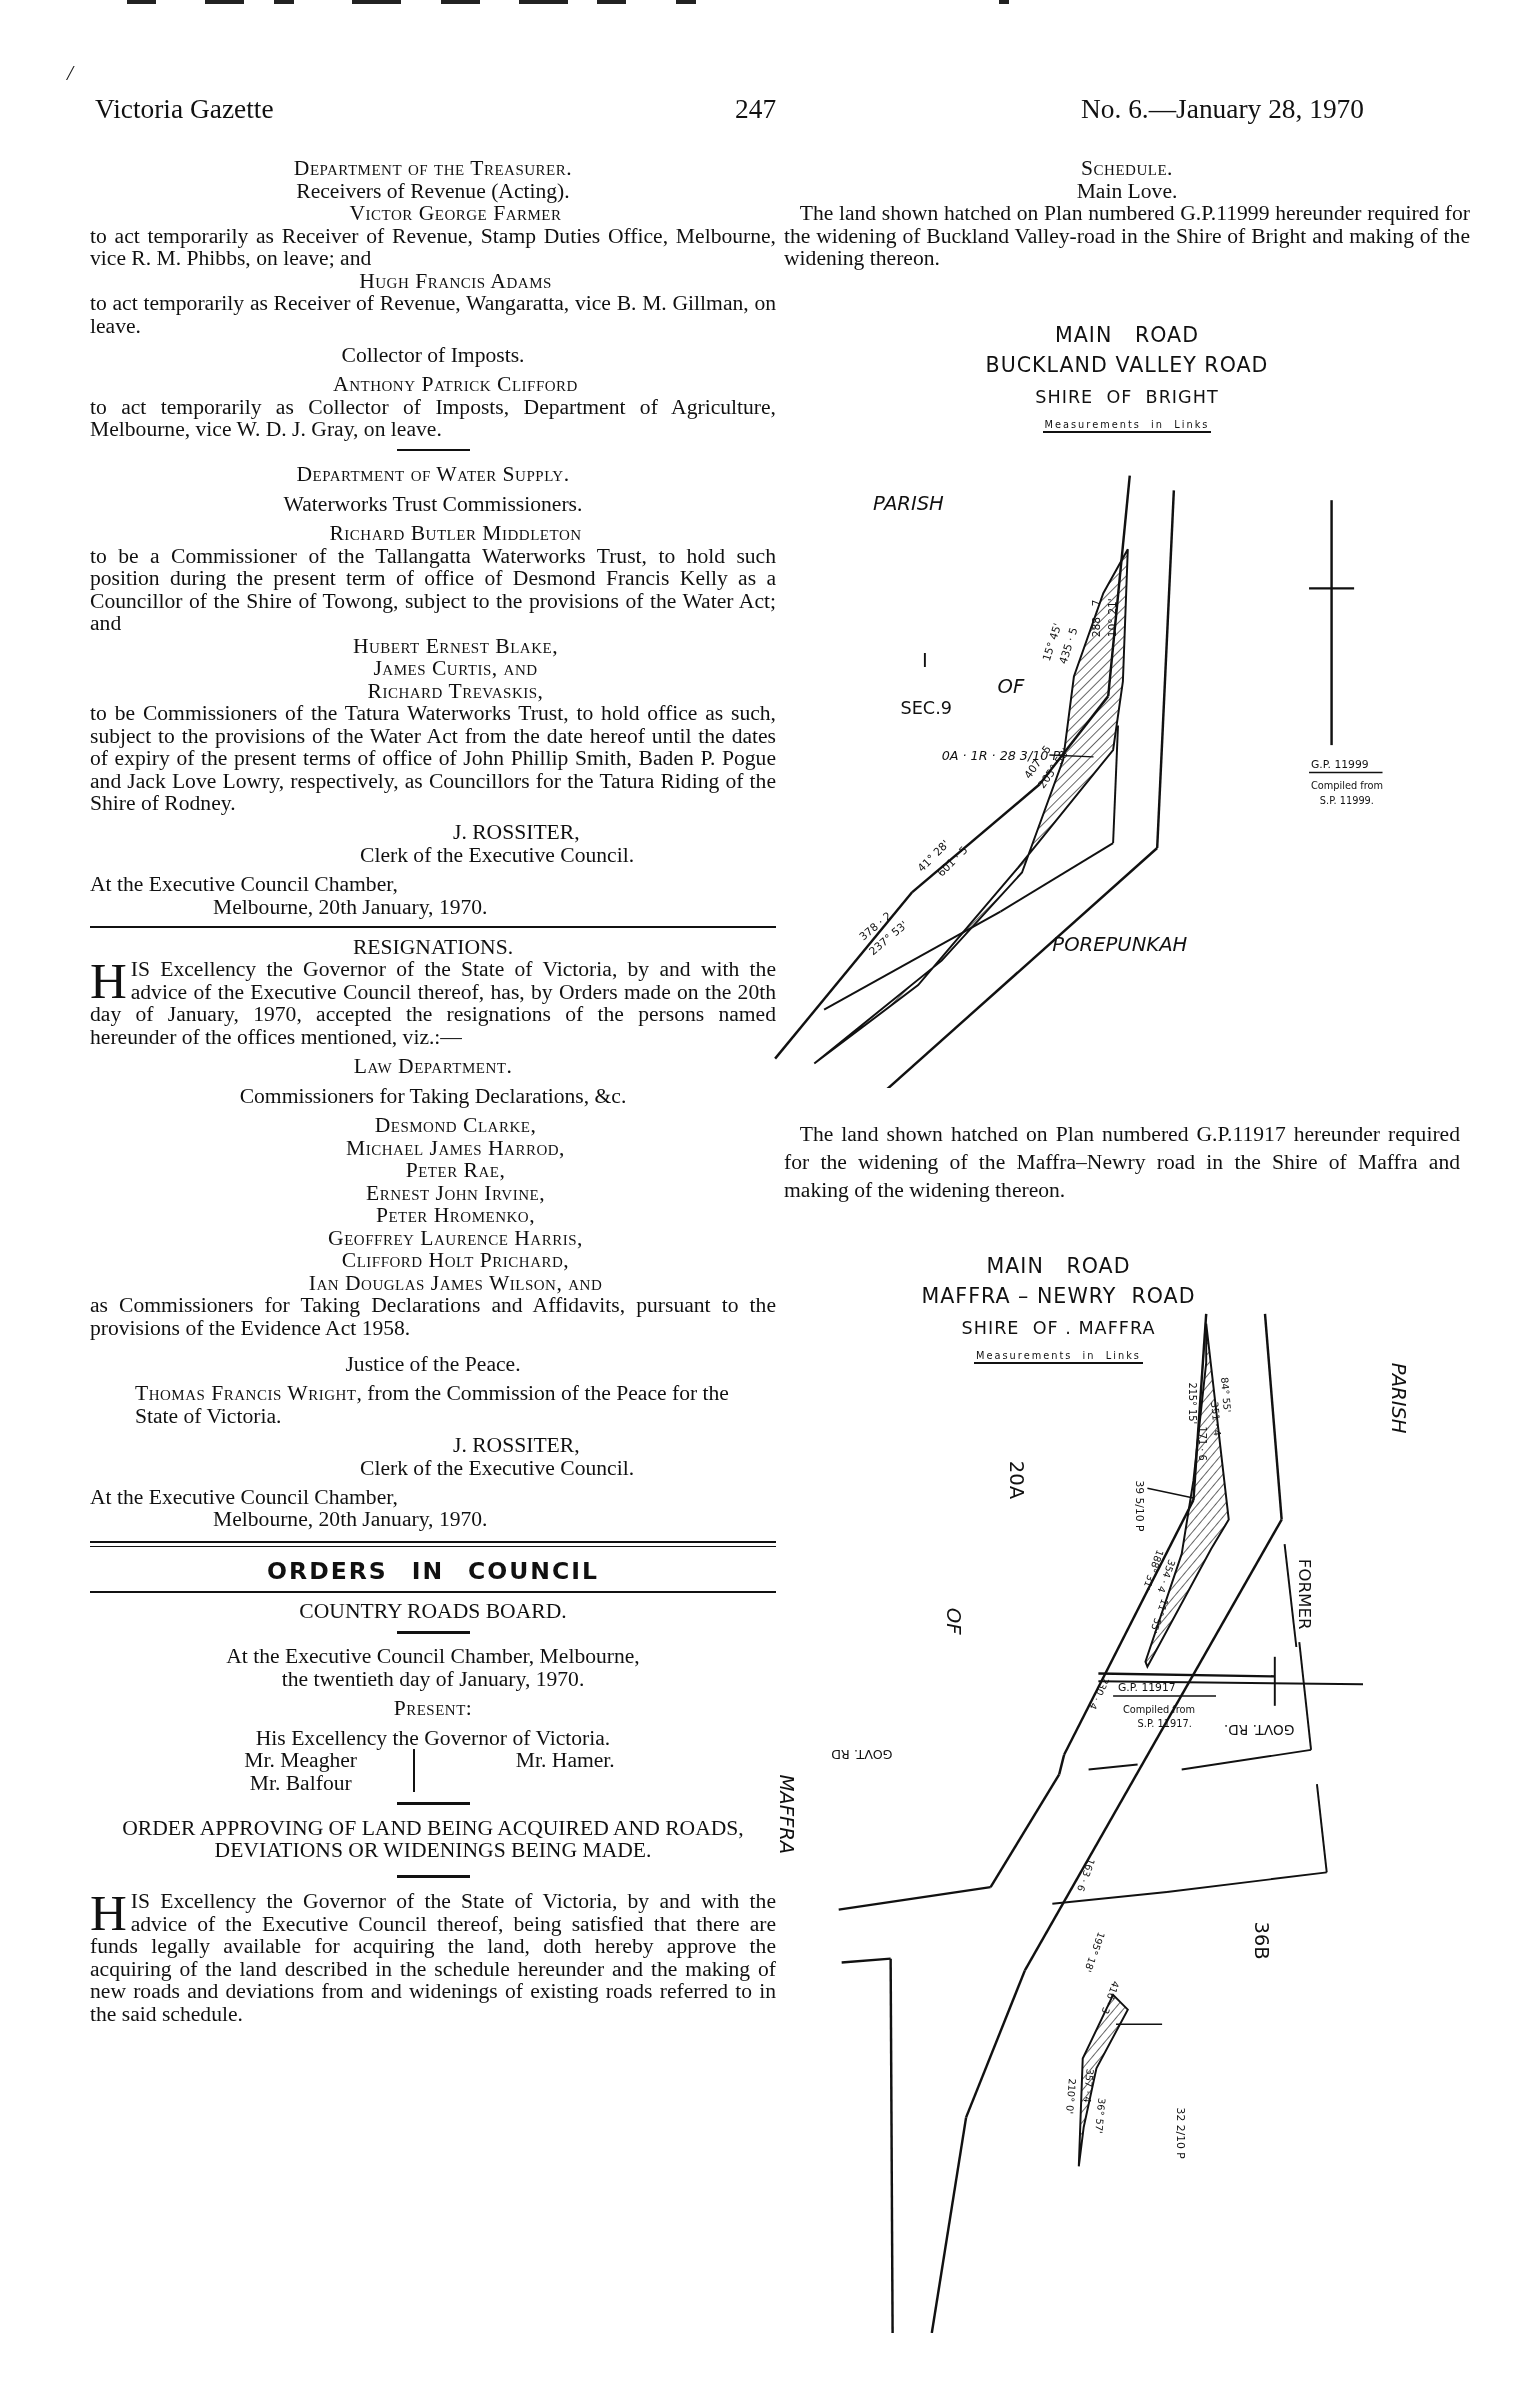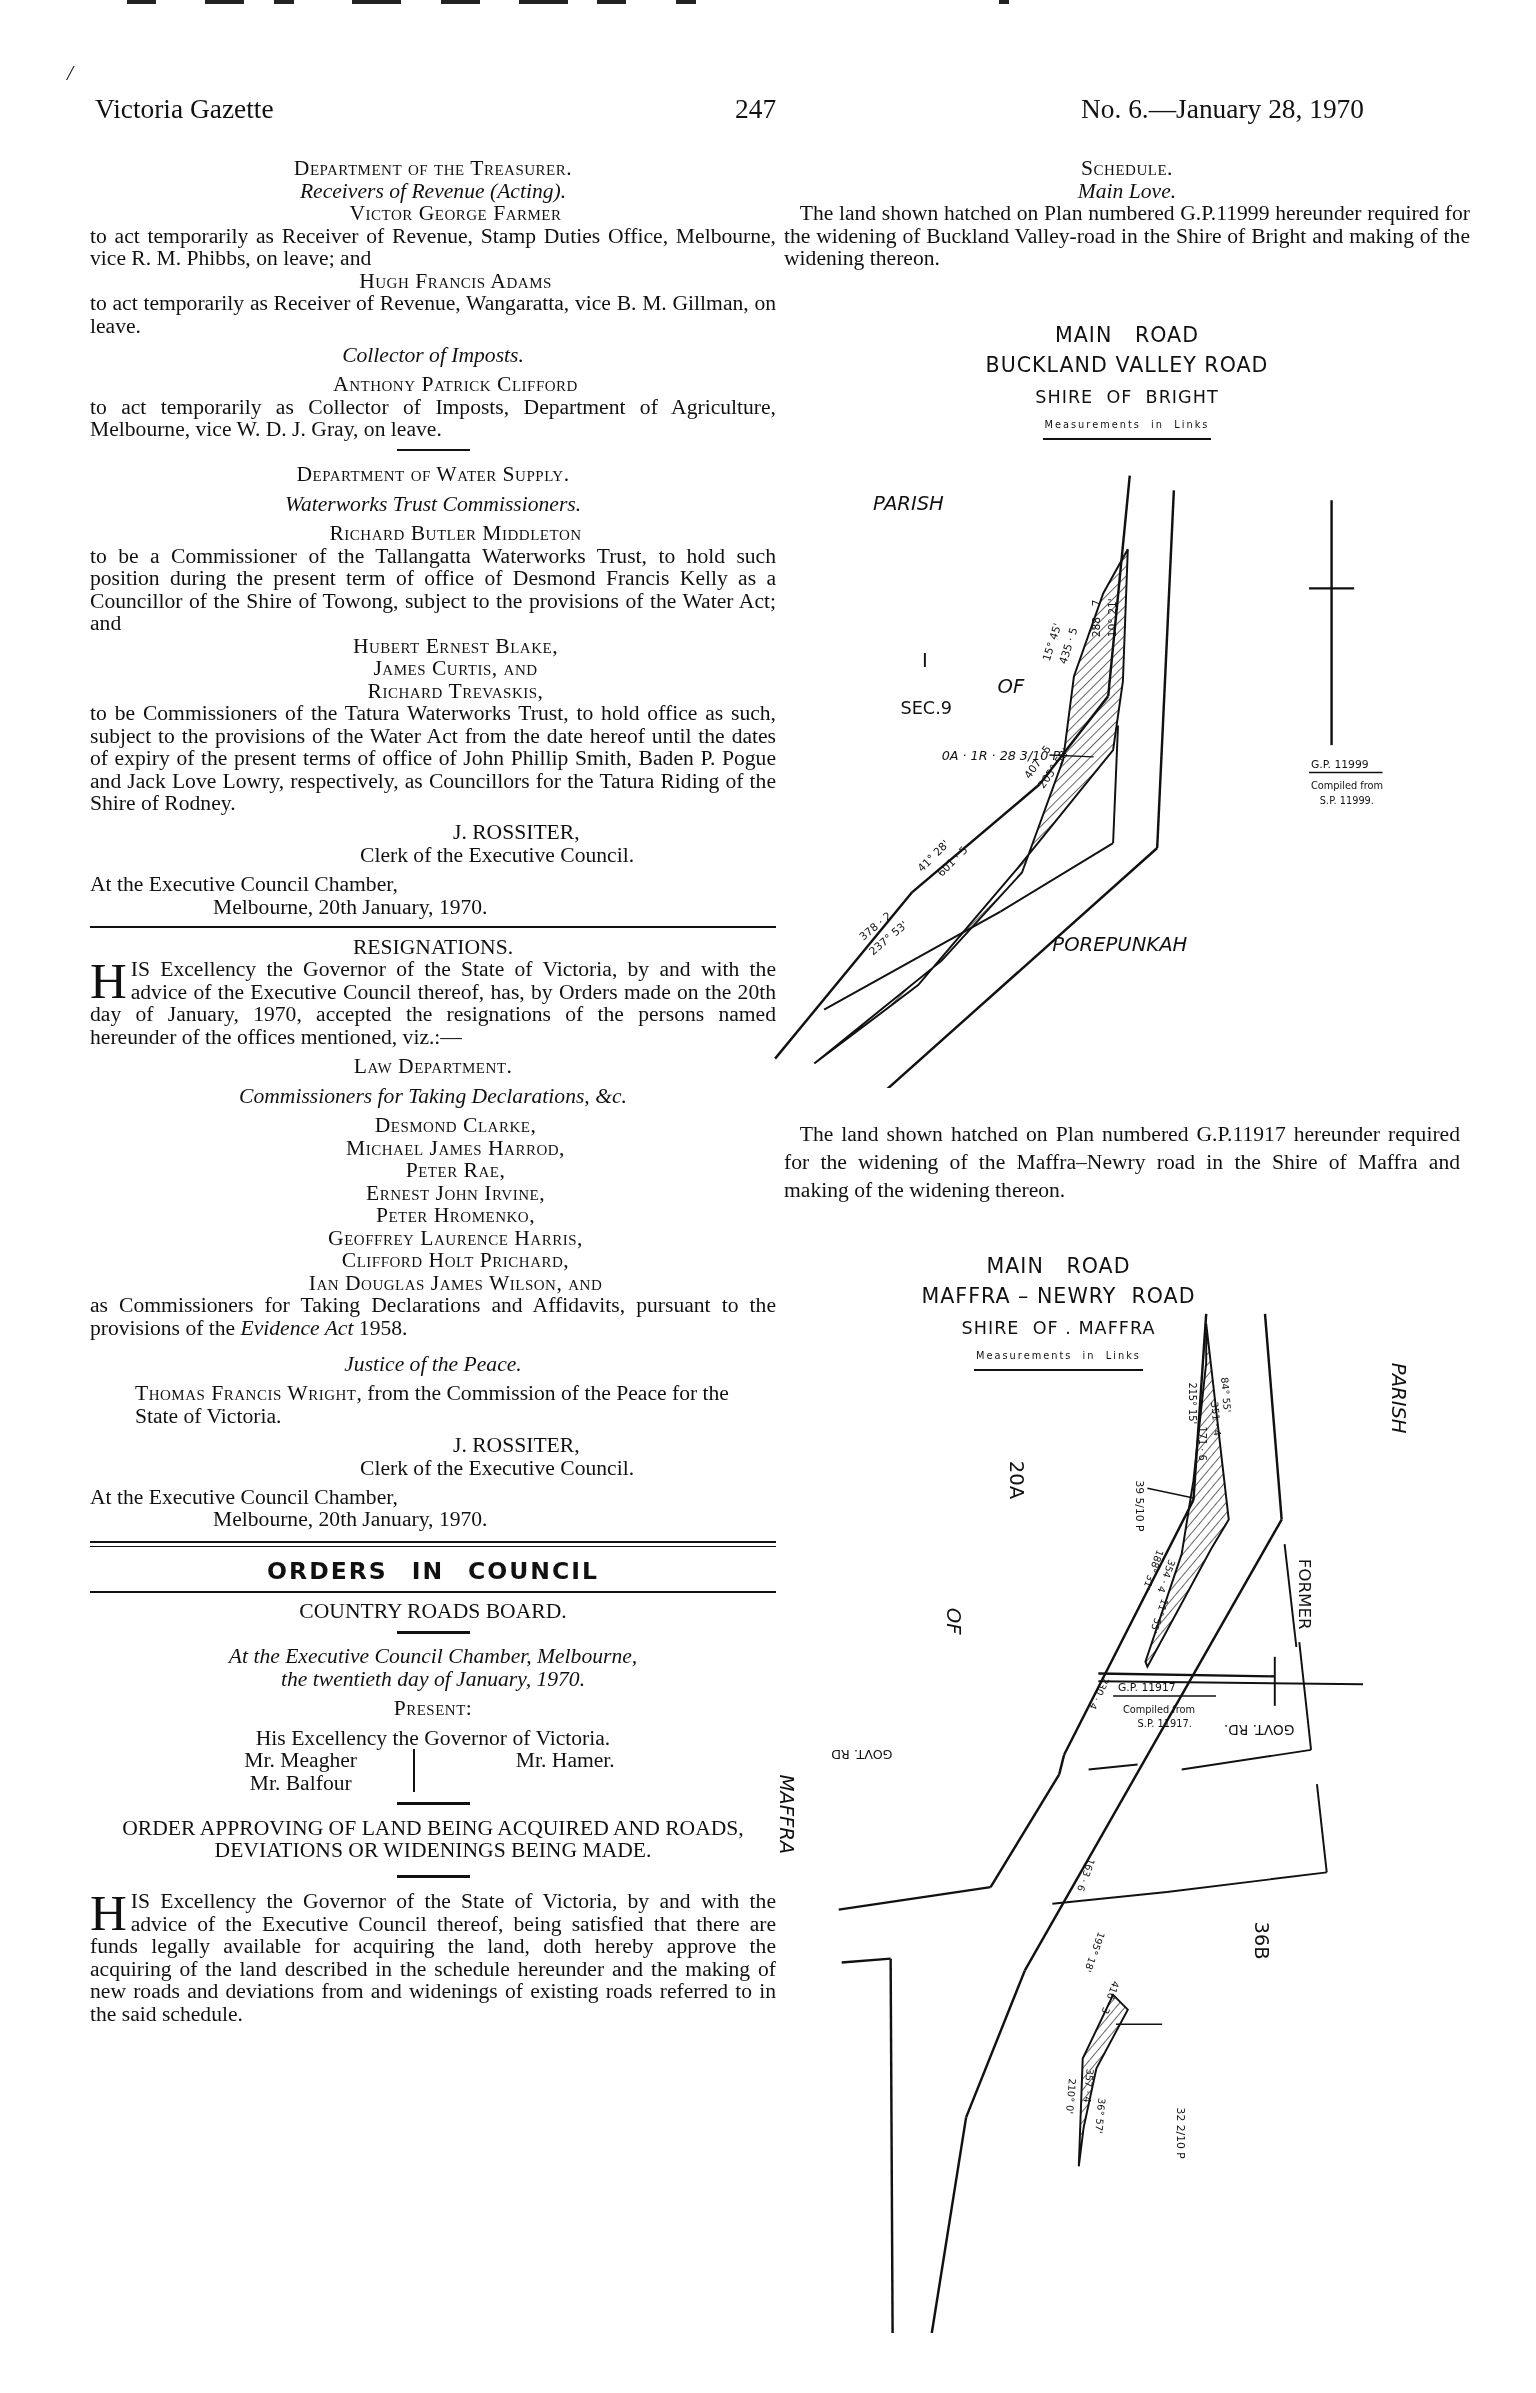--- a/index.html
+++ b/index.html
@@ -10,39 +10,39 @@
   .tick { position:absolute; left:67px; top:61px; font-size:21.6px; font-style:italic; }
   .hdr { position:absolute; top:94px; font-size:27.4px; }
   .hdr-left { left:95px; }
   .hdr-center { left:735px; }
   .hdr-right { left:1081px; }
   .col { position:absolute; width:686px; font-size:21.6px; line-height:22.5px; }
   .col-left { left:90px; top:157px; }
   .col-right { left:784px; top:157px; }
   .c { text-align:center; }
   .sc { font-variant:small-caps; letter-spacing:0.5px;text-align:center; }
-  .it { font-style:italic; }
+  .it { }
   .j { text-align:justify; }
   .ind { padding-left:45px; }
   .rule-short { width:73px; height:2.9px; background:#111; margin:7.8px auto 11.8px; }
   .rule-full { height:2px; background:#111; margin:7.8px 0; }
   .rule-double { border-top:2.9px solid #111; border-bottom:1px solid #111; height:2.9px; margin:9.8px 0 13.7px; }
   .gap { height:13.7px; }
   .gap-s { height:6.9px; }
   .dropcap { float:left; font-size:51px; line-height:43px; margin:2px 3.9px 0 0; font-family:"Liberation Serif",serif; }
   .oic { font-family:"DejaVu Sans",sans-serif; font-weight:bold; font-size:23.5px; letter-spacing:2px; word-spacing:13.7px; text-align:center; }
   .present { display:flex; justify-content:center;text-align:center; }
   .present .l { width:186px; }
   .present .bar { width:2px; background:#111; margin:0 57px 0 19.6px; height:43px; }
   .present .r { width:186px; }
   .plan-title { font-family:"DejaVu Sans",sans-serif; text-align:center; letter-spacing:1px; }
   .pt1 { font-size:20.6px; margin-top:9px; }
   .pt2 { font-size:20.6px; margin-top:6px; }
   .pt3 { font-size:17.6px; margin-top:9.8px; }
-  .pt4 { font-size:9.8px; margin-top:12px; display:inline-block; border-bottom:2px solid #111; padding:0 2px 8px; letter-spacing:2px; }
+  .pt4 { font-size:9.8px; margin-top:12px; display:inline-block; border-bottom:2px solid #111; padding:0 2px 1px; letter-spacing:2px; }
   .plan { position:absolute; }
   .plan svg { display:block; }
   .plan text { font-family:"DejaVu Sans",sans-serif; fill:#111; }
   .plan1 { left:765px; top:461px; width:706px; height:627px; }
   .plan2 { left:765px; top:1304px; width:706px; height:1029px; }
   .planA-head { position:absolute; left:784px; top:314px; width:686px; }
   .planB-head { position:absolute; left:784px; top:1245px; width:549px; }
 </style>
 </head>
 <body>

